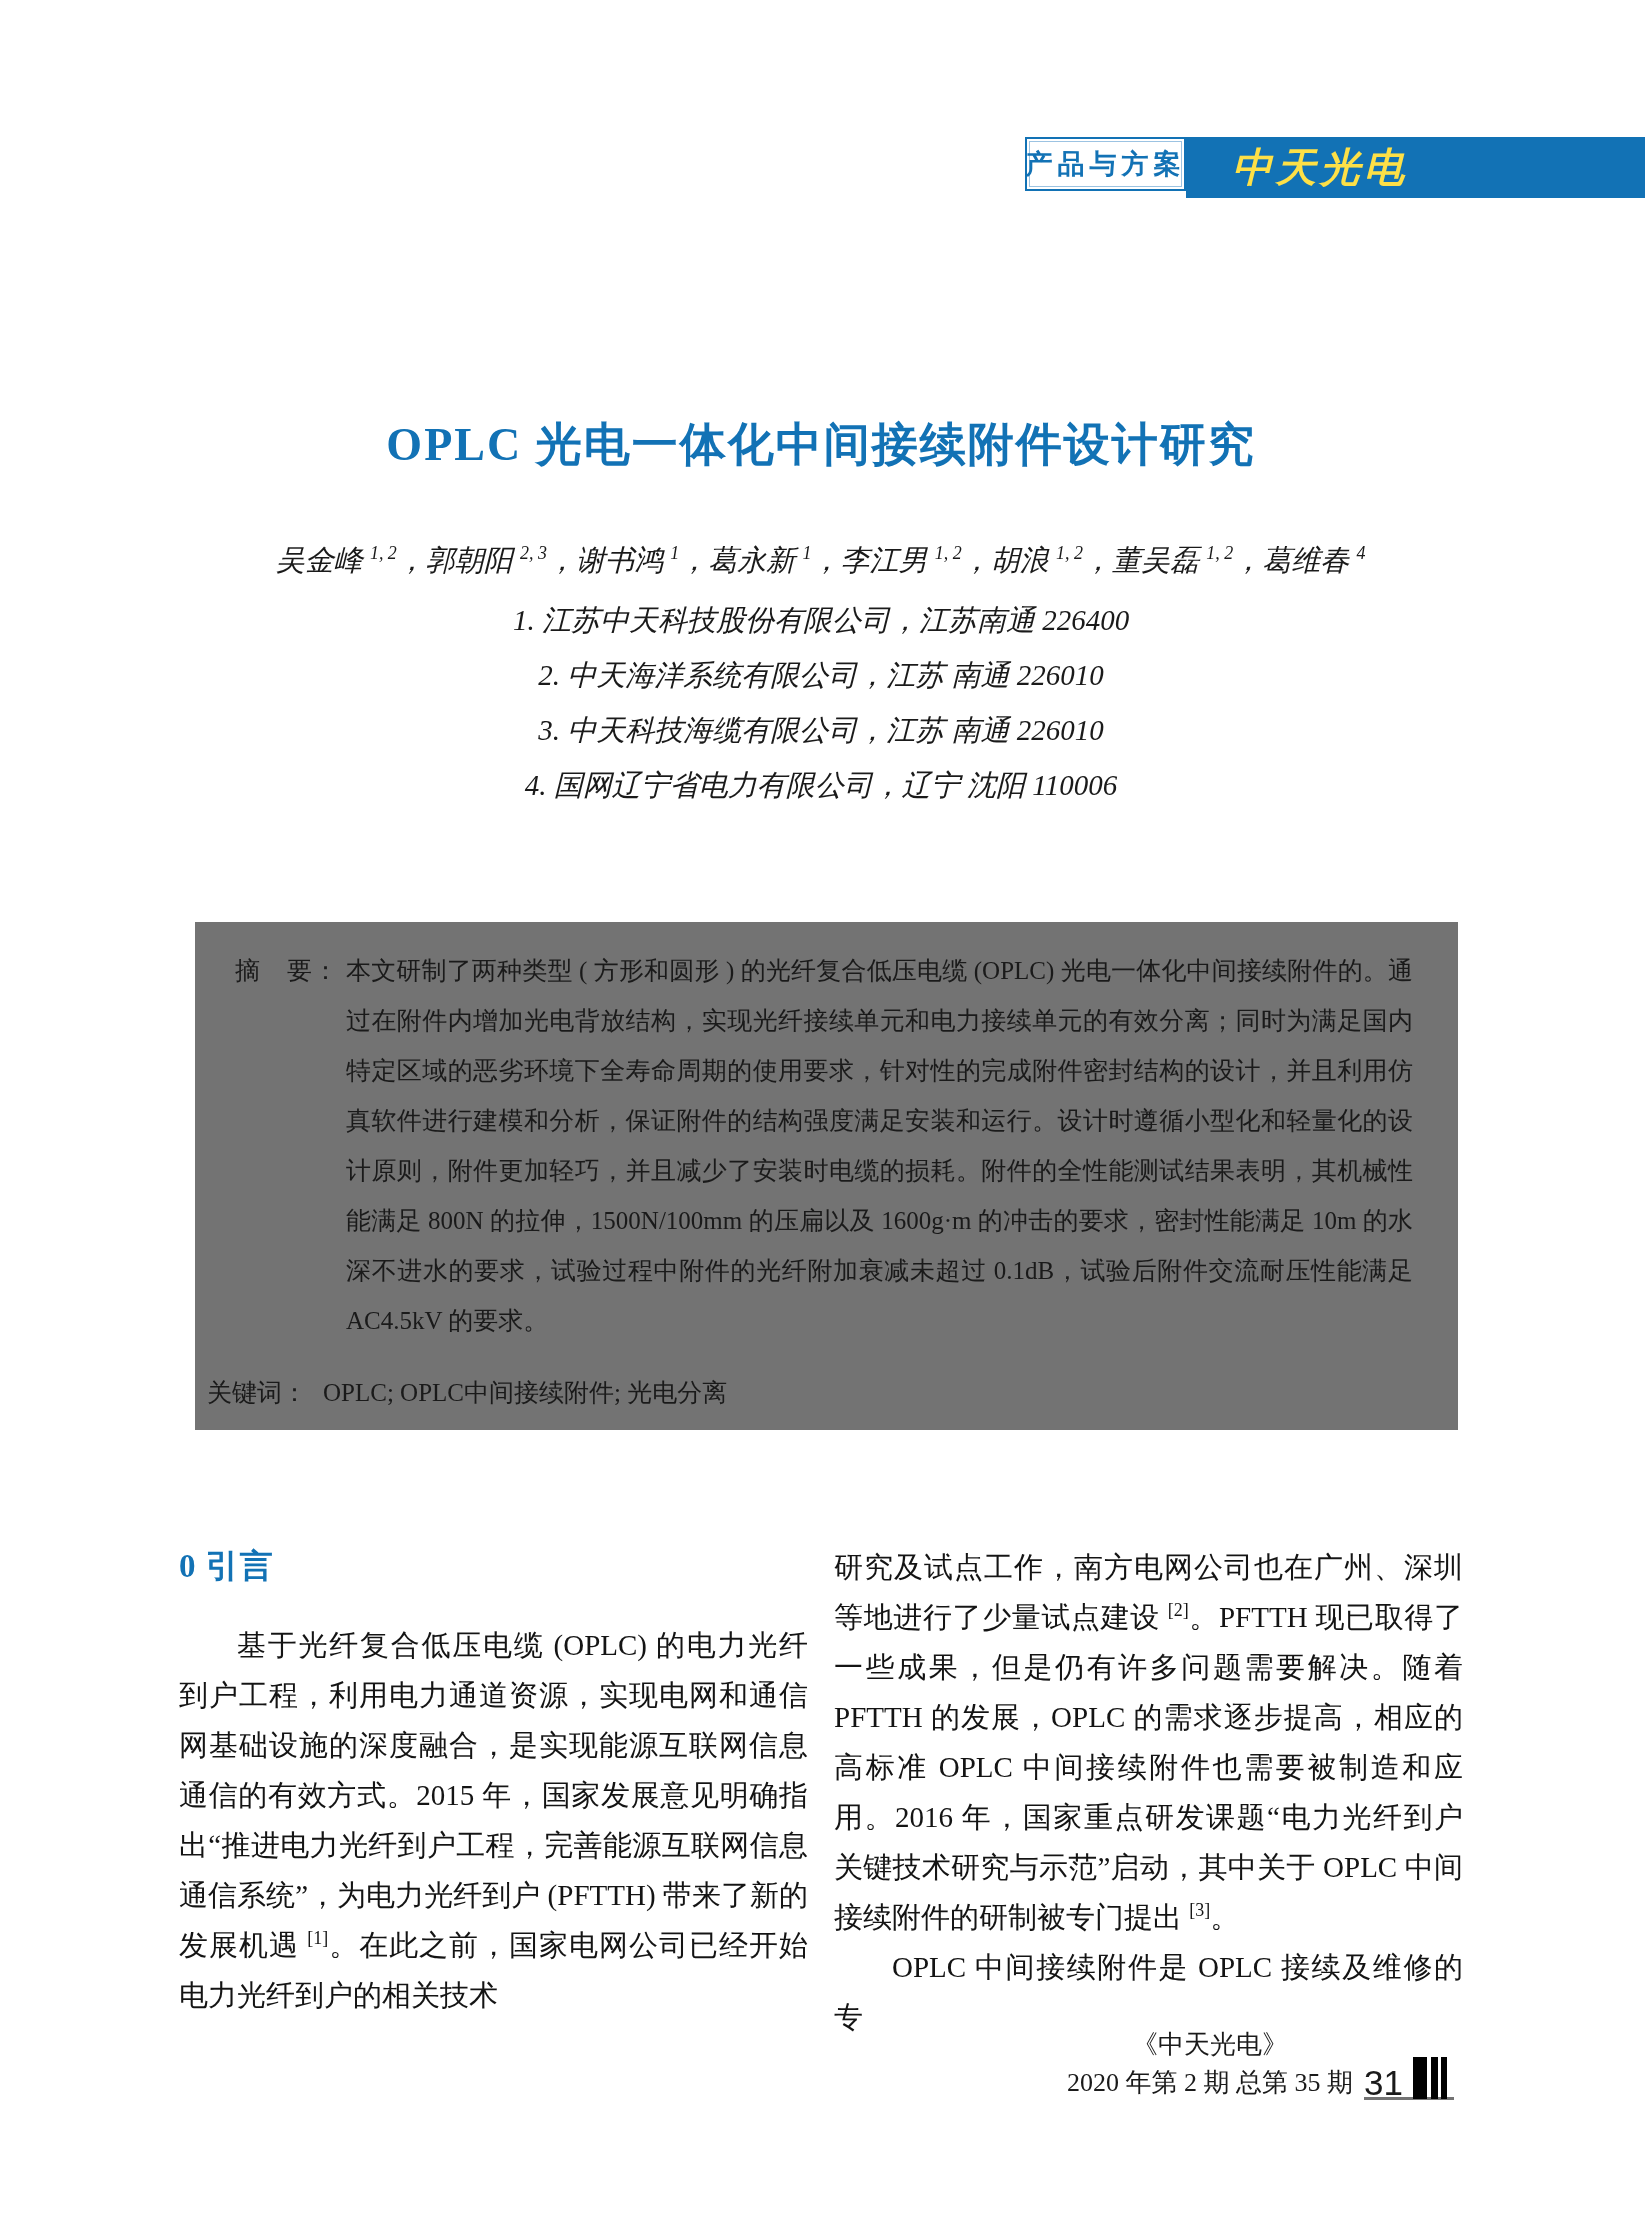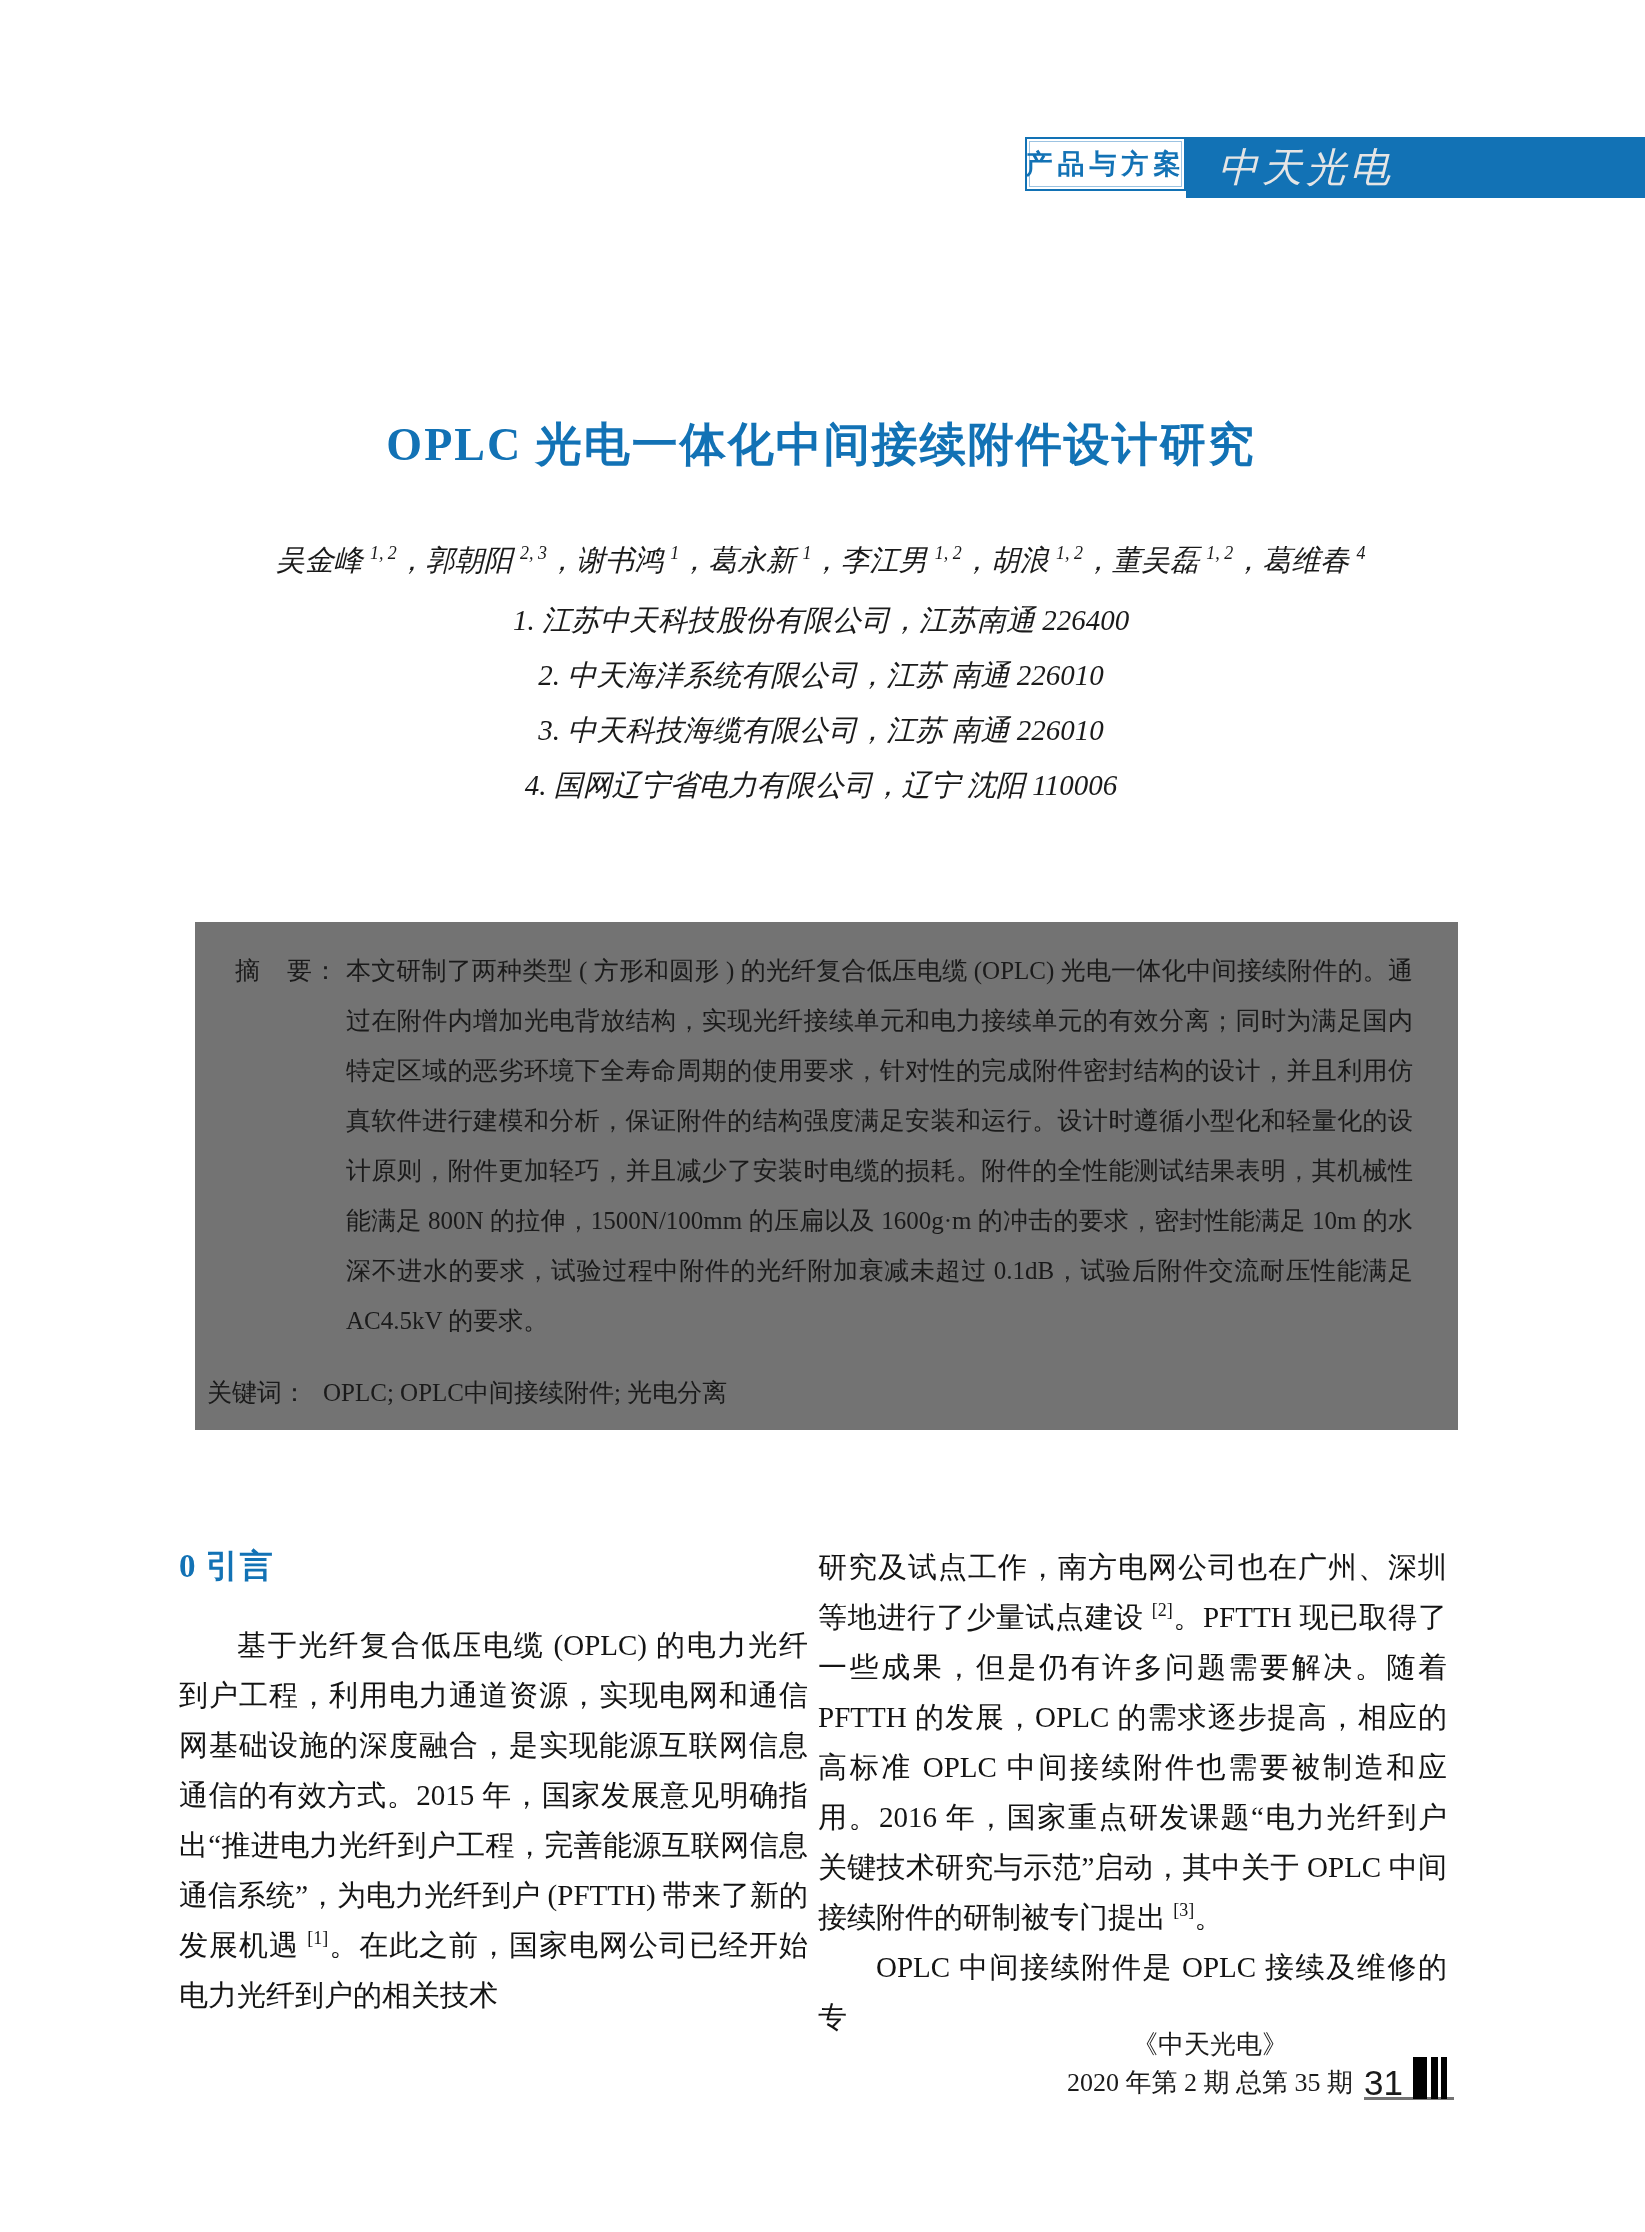--- a/index.html
+++ b/index.html
@@ -18,22 +18,22 @@
   }
   .section-tag span {
     color:#1272b5; font-size:27px; font-weight:bold; letter-spacing:5px;
     font-family:"Liberation Sans","DejaVu Sans",sans-serif; white-space:nowrap;
   }
   .brand-bar {
     position:absolute; left:1186px; top:0; width:460px; height:61px;
     background:#1272b5; display:flex; align-items:center;
   }
   .brand {
-    color:#e5e5e5; font-size:40px; font-weight:normal; font-style:italic;
-    margin-left:32px; letter-spacing:4px; white-space:nowrap;
+    color:#fde047; font-size:40px; font-weight:bold; font-style:italic;
+    margin-left:46px; letter-spacing:4px; white-space:nowrap;
     font-family:"DejaVu Serif","Liberation Serif",serif;
   }
   
   .title {
     position:absolute; top:416px; left:179px; width:1284px; margin:0;
     text-align:center; font-size:46px; font-weight:bold; color:#1272b5;
     letter-spacing:2px; line-height:58px;
   }
   .authors {
     position:absolute; top:540px; left:149px; width:1343px;
@@ -57,21 +57,21 @@
     flex:0 0 103px; width:103px; line-height:50px;
     text-align:justify; text-align-last:justify; white-space:nowrap;
   }
   .abs-text { flex:1; line-height:50px; text-align:justify;margin-left:8px; }
   .kw-row { display:flex; margin-top:22px; margin-left:-28px; }
   .kw-label { flex:0 0 auto; line-height:50px; }
   .kw-text { line-height:50px; margin-left:16px; }
   
   .body-cols {
     position:absolute; left:179px; top:1542px; width:1284px;
-    display:flex; gap:10px;
+    display:flex; gap:26px;
   }
   .col { width:629px; }
   .sec-heading {
     font-size:33px; font-weight:bold; color:#1272b5;
     margin:0 0 30px 0; line-height:48px; letter-spacing:1px;
   }
   .para {
     font-size:29px; line-height:50px; text-align:justify; margin:0;
     color:#141414;
   }

